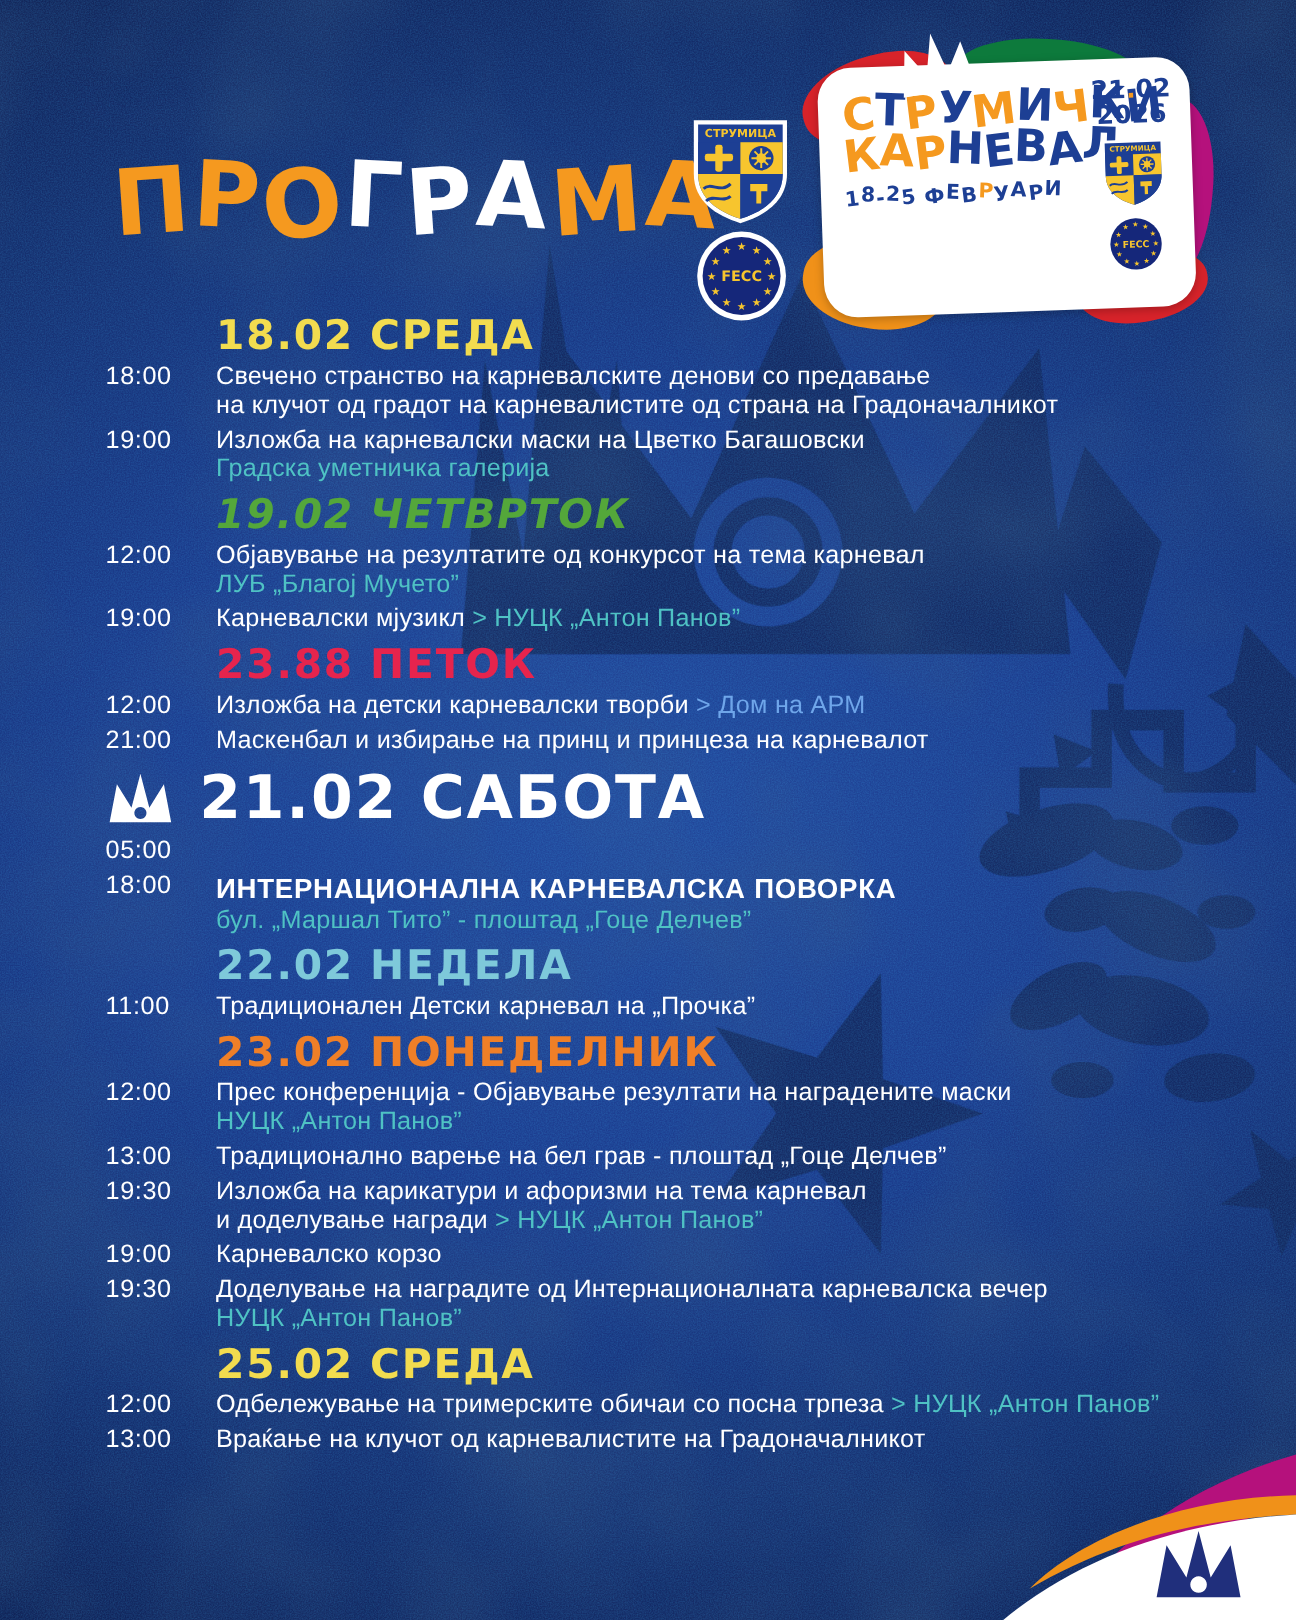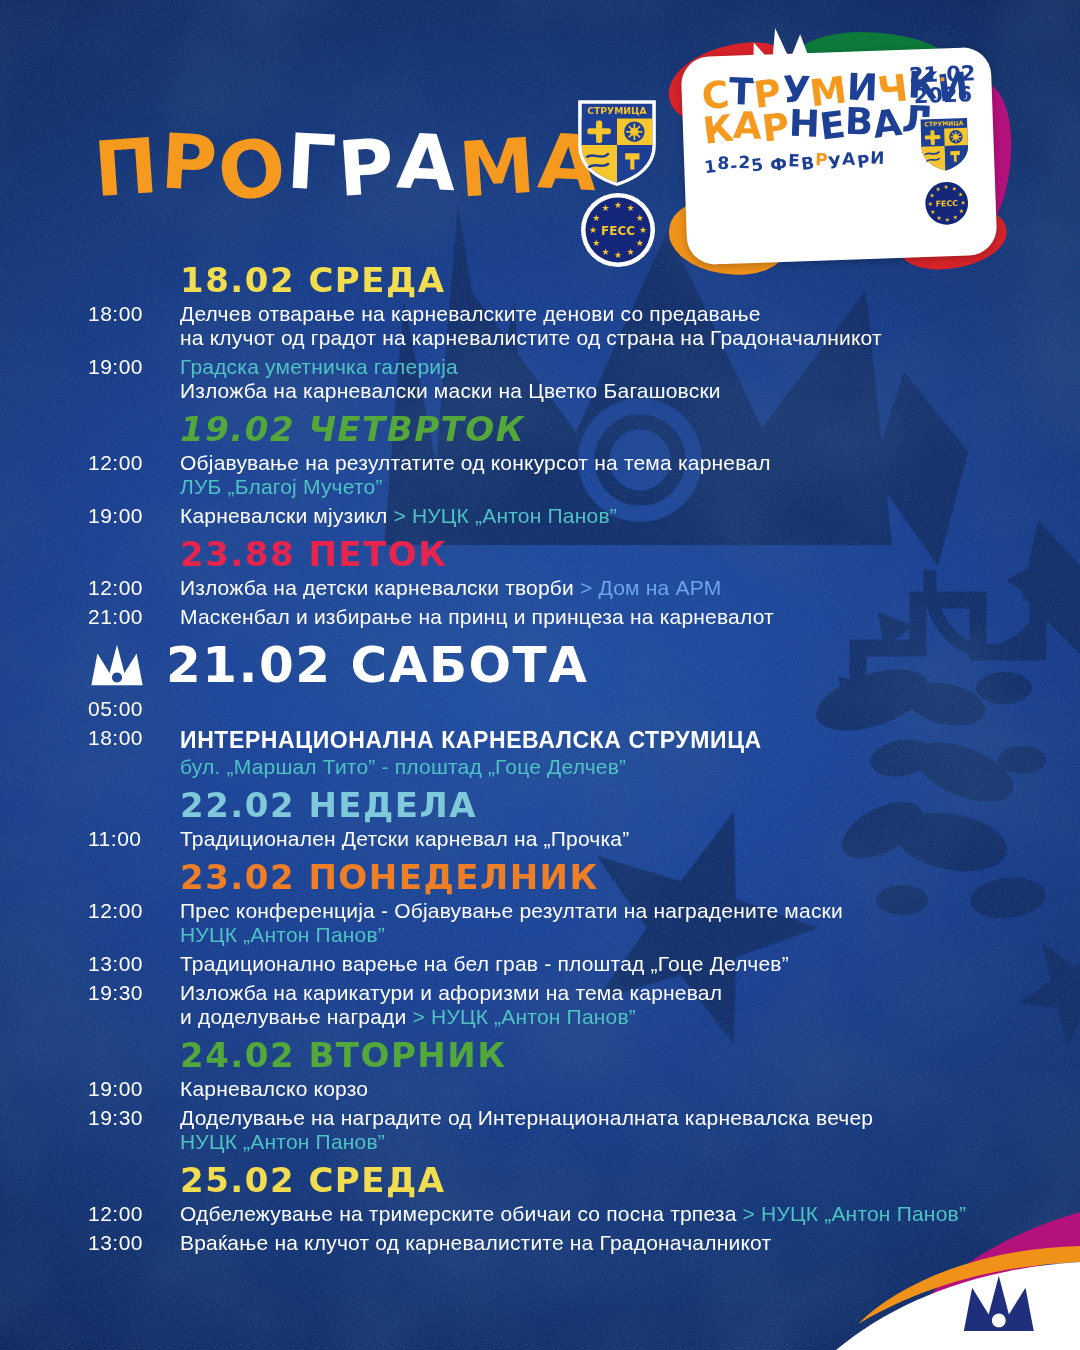--- a/index.html
+++ b/index.html
@@ -206,29 +206,29 @@
           </svg>
       </div>
     </div>
   </div>
 
   <main class="schedule z-content">
       <div class="sec-hdr first" style="color: rgb(242, 220, 79);"><span class="hdr-text">18.02 СРЕДА</span></div>
       <div class="evt">
         <div class="evt-time">18:00</div>
         <div class="evt-body">
-          <div class="evt-line"><span class="seg-w">Делчев отварање на карневалските денови со предавање</span></div>
+          <div class="evt-line"><span class="seg-w">Свечено странство на карневалските денови со предавање</span></div>
           <div class="evt-line"><span class="seg-w">на клучот од градот на карневалистите од страна на Градоначалникот</span></div>
         </div>
       </div>
       <div class="evt">
         <div class="evt-time">19:00</div>
         <div class="evt-body">
+          <div class="evt-line"><span class="seg-w">Изложба на карневалски маски на Цветко Багашовски</span></div>
           <div class="evt-line"><span class="seg-teal">Градска уметничка галерија</span></div>
-          <div class="evt-line"><span class="seg-w">Изложба на карневалски маски на Цветко Багашовски</span></div>
         </div>
       </div>
       <div class="sec-hdr" style="color: rgb(84, 167, 58); font-style: italic;"><span class="hdr-text">19.02 ЧЕТВРТОК</span></div>
       <div class="evt">
         <div class="evt-time">12:00</div>
         <div class="evt-body">
           <div class="evt-line"><span class="seg-w">Објавување на резултатите од конкурсот на тема карневал</span></div>
           <div class="evt-line"><span class="seg-teal">ЛУБ „Благој Мучето”</span></div>
         </div>
       </div>
@@ -256,21 +256,21 @@
           <use href="#crown-def" fill="#ffffff"></use>
         </svg>
         <span class="hdr-text">21.02 САБОТА</span>
       </div>
       <div class="evt">
         <div class="evt-time">05:00</div>
       </div>
       <div class="evt">
         <div class="evt-time">18:00</div>
         <div class="evt-body">
-          <div class="evt-line"><span class="seg-w seg-em">ИНТЕРНАЦИОНАЛНА КАРНЕВАЛСКА СТРУМИЦА</span></div>
+          <div class="evt-line"><span class="seg-w seg-em">ИНТЕРНАЦИОНАЛНА КАРНЕВАЛСКА ПОВОРКА</span></div>
           <div class="evt-line"><span class="seg-teal">бул. „Маршал Тито” - плоштад „Гоце Делчев”</span></div>
         </div>
       </div>
       <div class="sec-hdr" style="color: rgb(126, 201, 218);"><span class="hdr-text">22.02 НЕДЕЛА</span></div>
       <div class="evt">
         <div class="evt-time">11:00</div>
         <div class="evt-body">
           <div class="evt-line"><span class="seg-w">Традиционален Детски карневал на „Прочка”</span></div>
         </div>
       </div>
@@ -288,21 +288,20 @@
           <div class="evt-line"><span class="seg-w">Традиционално варење на бел грав - плоштад „Гоце Делчев”</span></div>
         </div>
       </div>
       <div class="evt">
         <div class="evt-time">19:30</div>
         <div class="evt-body">
           <div class="evt-line"><span class="seg-w">Изложба на карикатури и афоризми на тема карневал</span></div>
           <div class="evt-line"><span class="seg-w">и доделување награди </span><span class="seg-teal">&gt; НУЦК „Антон Панов”</span></div>
         </div>
       </div>
-      <div class="sec-hdr" style="color: rgb(84, 167, 58);"><span class="hdr-text">24.02 ВТОРНИК</span></div>
       <div class="evt">
         <div class="evt-time">19:00</div>
         <div class="evt-body">
           <div class="evt-line"><span class="seg-w">Карневалско корзо</span></div>
         </div>
       </div>
       <div class="evt">
         <div class="evt-time">19:30</div>
         <div class="evt-body">
           <div class="evt-line"><span class="seg-w">Доделување на наградите од Интернационалната карневалска вечер</span></div>

